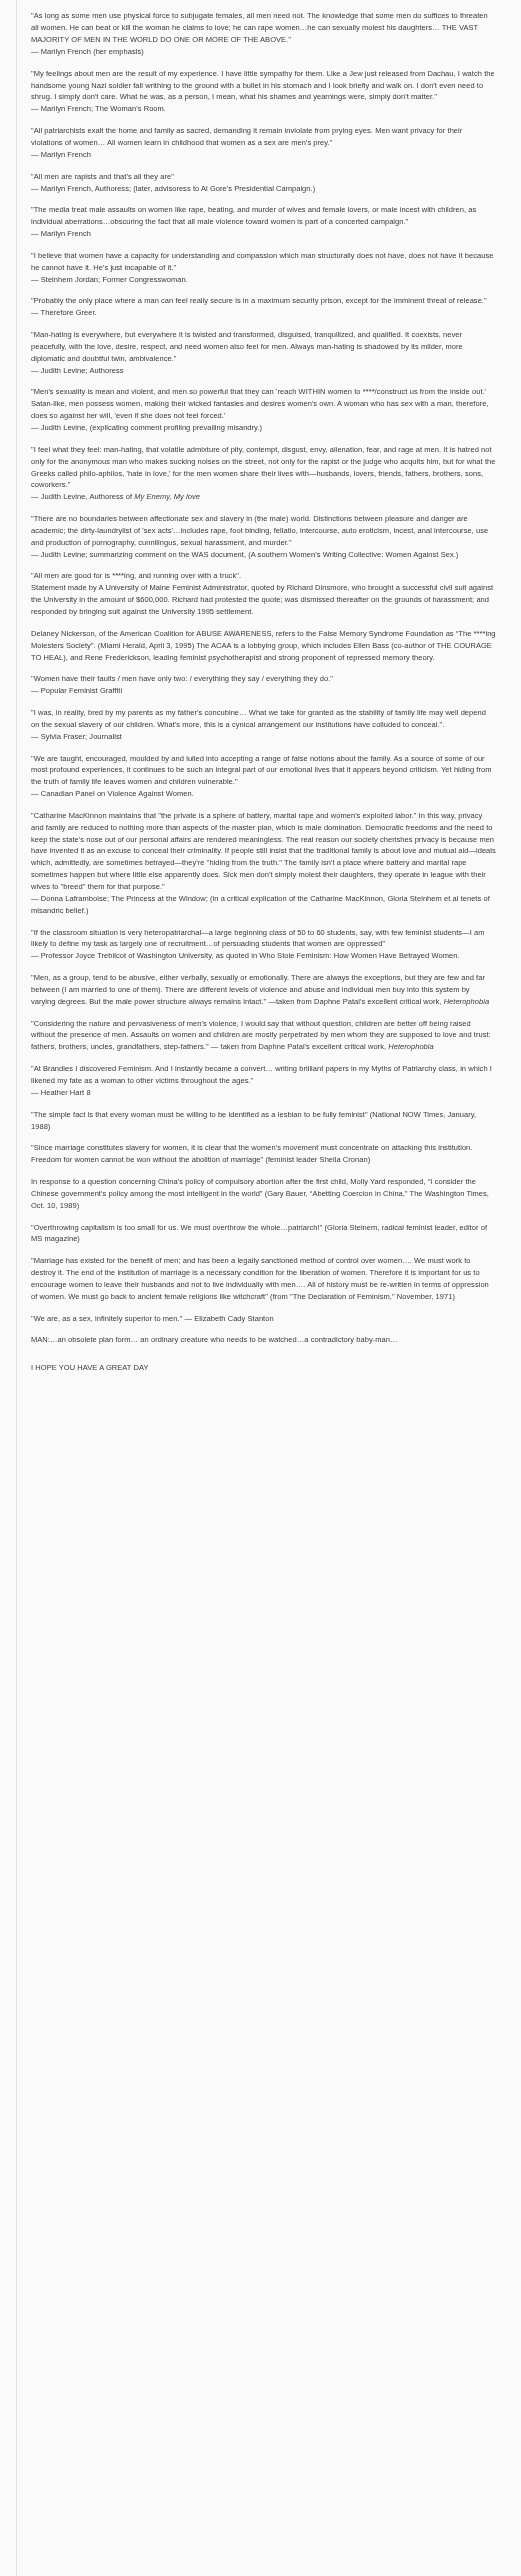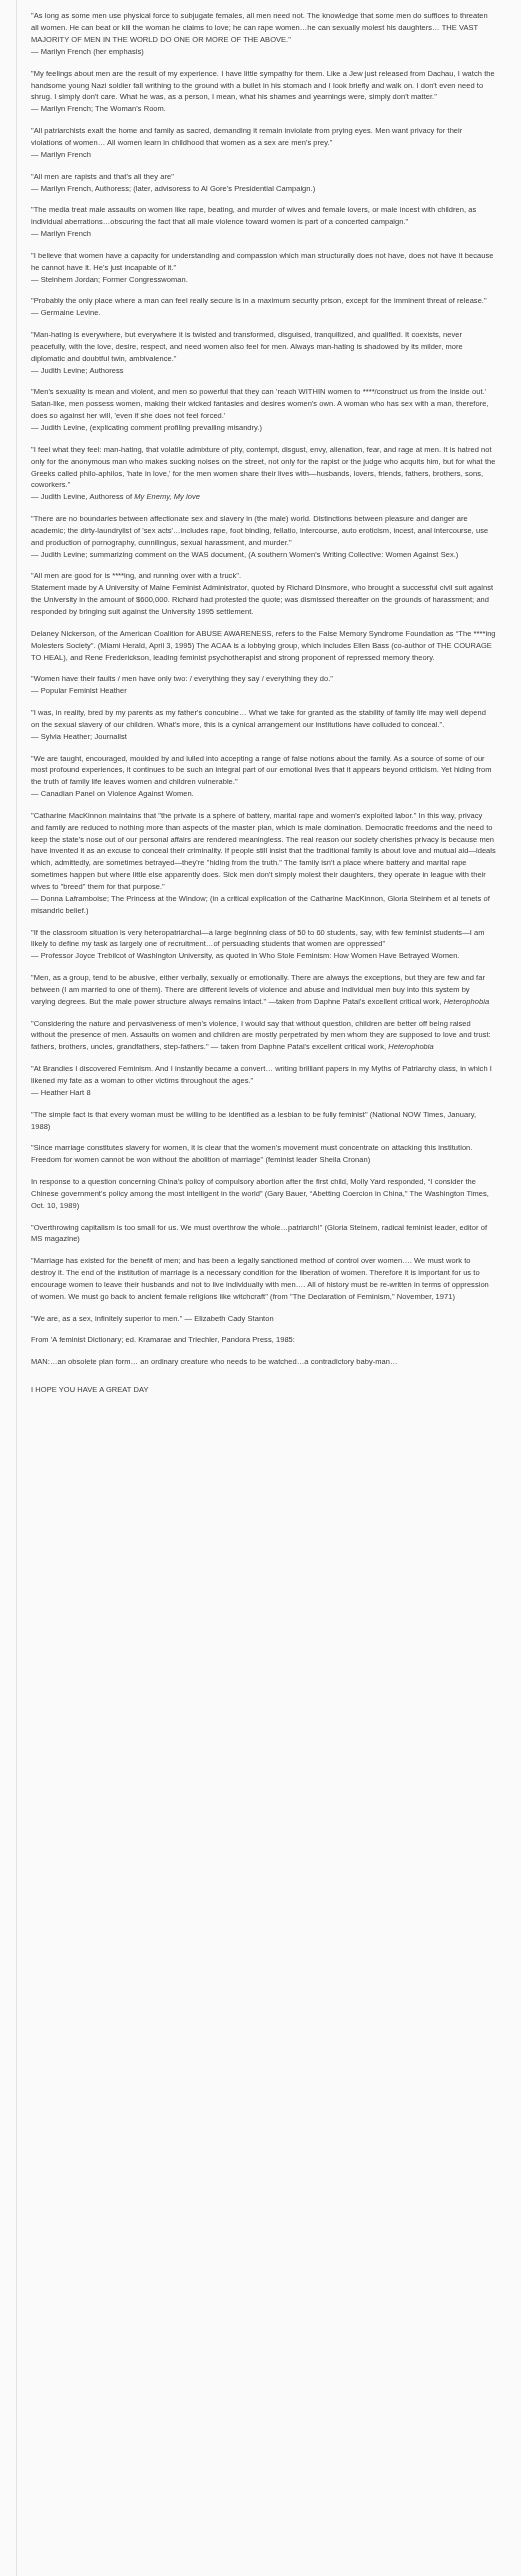--- a/index.html
+++ b/index.html
@@ -47,39 +47,38 @@
 
 <div class="page">
   <div class="left-rule"></div>
   <div id="blocks-container">
       <p class="quote-block"><span>"As long as some men use physical force to subjugate females, all men need not. The knowledge that some men do suffices to threaten all women. He can beat or kill the woman he claims to love; he can rape women…he can sexually molest his daughters… THE VAST MAJORITY OF MEN IN THE WORLD DO ONE OR MORE OF THE ABOVE."</span><br><span class="attrib-inline">— Marilyn French (her emphasis)</span></p>
       <p class="quote-block"><span>"My feelings about men are the result of my experience. I have little sympathy for them. Like a Jew just released from Dachau, I watch the handsome young Nazi soldier fall writhing to the ground with a bullet in his stomach and I look briefly and walk on. I don't even need to shrug. I simply don't care. What he was, as a person, I mean, what his shames and yearnings were, simply don't matter."</span><br><span class="attrib-inline">— Marilyn French; The Woman's Room.</span></p>
       <p class="quote-block"><span>"All patriarchists exalt the home and family as sacred, demanding it remain inviolate from prying eyes. Men want privacy for their violations of women… All women learn in childhood that women as a sex are men's prey."</span><br><span class="attrib-inline">— Marilyn French</span></p>
       <p class="quote-block"><span>"All men are rapists and that's all they are"</span><br><span class="attrib-inline">— Marilyn French, Authoress; (later, advisoress to Al Gore's Presidential Campaign.)</span></p>
       <p class="quote-block"><span>"The media treat male assaults on women like rape, beating, and murder of wives and female lovers, or male incest with children, as individual aberrations…obscuring the fact that all male violence toward women is part of a concerted campaign."</span><br><span class="attrib-inline">— Marilyn French</span></p>
       <p class="quote-block"><span>"I believe that women have a capacity for understanding and compassion which man structurally does not have, does not have it because he cannot have it. He's just incapable of it."</span><br><span class="attrib-inline">— Steinhem Jordan; Former Congresswoman.</span></p>
-      <p class="quote-block"><span>"Probably the only place where a man can feel really secure is in a maximum security prison, except for the imminent threat of release."</span><br><span class="attrib-inline">— Germaine Levine.</span></p>
+      <p class="quote-block"><span>"Probably the only place where a man can feel really secure is in a maximum security prison, except for the imminent threat of release."</span><br><span class="attrib-inline">— Therefore Greer.</span></p>
       <p class="quote-block"><span>"Man-hating is everywhere, but everywhere it is twisted and transformed, disguised, tranquilized, and qualified. It coexists, never peacefully, with the love, desire, respect, and need women also feel for men. Always man-hating is shadowed by its milder, more diplomatic and doubtful twin, ambivalence."</span><br><span class="attrib-inline">— Judith Levine; Authoress</span></p>
       <p class="quote-block"><span>"Men's sexuality is mean and violent, and men so powerful that they can 'reach WITHIN women to ****/construct us from the inside out.' Satan-like, men possess women, making their wicked fantasies and desires women's own. A woman who has sex with a man, therefore, does so against her will, 'even if she does not feel forced.'</span><br><span class="attrib-inline">— Judith Levine, (explicating comment profiling prevailing misandry.)</span></p>
       <p class="quote-block"><span>"I feel what they feel: man-hating, that volatile admixture of pity, contempt, disgust, envy, alienation, fear, and rage at men. It is hatred not only for the anonymous man who makes sucking noises on the street, not only for the rapist or the judge who acquits him, but for what the Greeks called philo-aphilos, 'hate in love,' for the men women share their lives with—husbands, lovers, friends, fathers, brothers, sons, coworkers."</span><br><span>— Judith Levine, Authoress of </span><em>My Enemy, My love</em></p>
       <p class="quote-block"><span>"There are no boundaries between affectionate sex and slavery in (the male) world. Distinctions between pleasure and danger are academic; the dirty-laundrylist of 'sex acts'…includes rape, foot binding, fellatio, intercourse, auto eroticism, incest, anal intercourse, use and production of pornography, cunnilingus, sexual harassment, and murder."</span><br><span class="attrib-inline">— Judith Levine; summarizing comment on the WAS document, (A southern Women's Writing Collective: Women Against Sex.)</span></p>
       <p class="quote-block"><span>"All men are good for is ****ing, and running over with a truck".</span><br><span class="attrib-inline">Statement made by A University of Maine Feminist Administrator, quoted by Richard Dinsmore, who brought a successful civil suit against the University in the amount of $600,000. Richard had protested the quote; was dismissed thereafter on the grounds of harassment; and responded by bringing suit against the University 1995 settlement.</span></p>
       <p class="quote-block"><span>Delaney Nickerson, of the American Coalition for ABUSE AWARENESS, refers to the False Memory Syndrome Foundation as “The ****ing Molesters Society”. (Miami Herald, April 3, 1995) The ACAA is a lobbying group, which includes Ellen Bass (co-author of THE COURAGE TO HEAL), and Rene Frederickson, leading feminist psychotherapist and strong proponent of repressed memory theory.</span></p>
-      <p class="quote-block"><span>"Women have their faults / men have only two: / everything they say / everything they do."</span><br><span class="attrib-inline">— Popular Feminist Heather</span></p>
-      <p class="quote-block"><span>"I was, in reality, bred by my parents as my father's concubine… What we take for granted as the stability of family life may well depend on the sexual slavery of our children. What's more, this is a cynical arrangement our institutions have colluded to conceal.".</span><br><span class="attrib-inline">— Sylvia Heather; Journalist</span></p>
+      <p class="quote-block"><span>"Women have their faults / men have only two: / everything they say / everything they do."</span><br><span class="attrib-inline">— Popular Feminist Graffiti</span></p>
+      <p class="quote-block"><span>"I was, in reality, bred by my parents as my father's concubine… What we take for granted as the stability of family life may well depend on the sexual slavery of our children. What's more, this is a cynical arrangement our institutions have colluded to conceal.".</span><br><span class="attrib-inline">— Sylvia Fraser; Journalist</span></p>
       <p class="quote-block"><span>"We are taught, encouraged, moulded by and lulled into accepting a range of false notions about the family. As a source of some of our most profound experiences, it continues to be such an integral part of our emotional lives that it appears beyond criticism. Yet hiding from the truth of family life leaves women and children vulnerable."</span><br><span class="attrib-inline">— Canadian Panel on Violence Against Women.</span></p>
       <p class="quote-block"><span>"Catharine MacKinnon maintains that "the private is a sphere of battery, marital rape and women's exploited labor." In this way, privacy and family are reduced to nothing more than aspects of the master plan, which is male domination. Democratic freedoms and the need to keep the state's nose out of our personal affairs are rendered meaningless. The real reason our society cherishes privacy is because men have invented it as an excuse to conceal their criminality. If people still insist that the traditional family is about love and mutual aid—ideals which, admittedly, are sometimes betrayed—they're "hiding from the truth." The family isn't a place where battery and marital rape sometimes happen but where little else apparently does. Sick men don't simply molest their daughters, they operate in league with their wives to "breed" them for that purpose."</span><br><span class="attrib-inline">— Donna Laframboise; The Princess at the Window; (in a critical explication of the Catharine MacKinnon, Gloria Steinhem et al tenets of misandric belief.)</span></p>
       <p class="quote-block"><span>"If the classroom situation is very heteropatriarchal—a large beginning class of 50 to 60 students, say, with few feminist students—I am likely to define my task as largely one of recruitment…of persuading students that women are oppressed"</span><br><span class="attrib-inline">— Professor Joyce Trebilcot of Washington University, as quoted in Who Stole Feminism: How Women Have Betrayed Women.</span></p>
       <p class="quote-block"><span>"Men, as a group, tend to be abusive, either verbally, sexually or emotionally. There are always the exceptions, but they are few and far between (I am married to one of them). There are different levels of violence and abuse and individual men buy into this system by varying degrees. But the male power structure always remains intact." —taken from Daphne Patai's excellent critical work, </span><em>Heterophobia</em></p>
       <p class="quote-block"><span>"Considering the nature and pervasiveness of men's violence, I would say that without question, children are better off being raised without the presence of men. Assaults on women and children are mostly perpetrated by men whom they are supposed to love and trust: fathers, brothers, uncles, grandfathers, step-fathers." — taken from Daphne Patai's excellent critical work, </span><em>Heterophobia</em></p>
       <p class="quote-block"><span>"At Brandies I discovered Feminism. And I instantly became a convert… writing brilliant papers in my Myths of Patriarchy class, in which I likened my fate as a woman to other victims throughout the ages."</span><br><span class="attrib-inline">— Heather Hart 8</span></p>
       <p class="quote-block"><span>"The simple fact is that every woman must be willing to be identified as a lesbian to be fully feminist" (National NOW Times, January, 1988)</span></p>
       <p class="quote-block"><span>"Since marriage constitutes slavery for women, it is clear that the women's movement must concentrate on attacking this institution. Freedom for women cannot be won without the abolition of marriage" (feminist leader Sheila Cronan)</span></p>
       <p class="quote-block"><span>In response to a question concerning China's policy of compulsory abortion after the first child, Molly Yard responded, “I consider the Chinese government's policy among the most intelligent in the world” (Gary Bauer, “Abetting Coercion in China,” The Washington Times, Oct. 10, 1989)</span></p>
       <p class="quote-block"><span>"Overthrowing capitalism is too small for us. We must overthrow the whole…patriarch!" (Gloria Steinem, radical feminist leader, editor of MS magazine)</span></p>
       <p class="quote-block"><span>"Marriage has existed for the benefit of men; and has been a legally sanctioned method of control over women…. We must work to destroy it. The end of the institution of marriage is a necessary condition for the liberation of women. Therefore it is important for us to encourage women to leave their husbands and not to live individually with men…. All of history must be re-written in terms of oppression of women. We must go back to ancient female religions like witchcraft" (from "The Declaration of Feminism," November, 1971)</span></p>
       <p class="quote-block"><span>"We are, as a sex, infinitely superior to men." — Elizabeth Cady Stanton</span></p>
-      <p class="quote-block"><span>From 'A feminist Dictionary; ed. Kramarae and Triechler, Pandora Press, 1985:</span></p>
       <p class="quote-block"><span>MAN:…an obsolete plan form… an ordinary creature who needs to be watched…a contradictory baby-man…</span></p>
       <p class="quote-block closing"><span>I HOPE YOU HAVE A GREAT DAY</span></p>
     </div>
 </div>
 
 
 </body></html>

